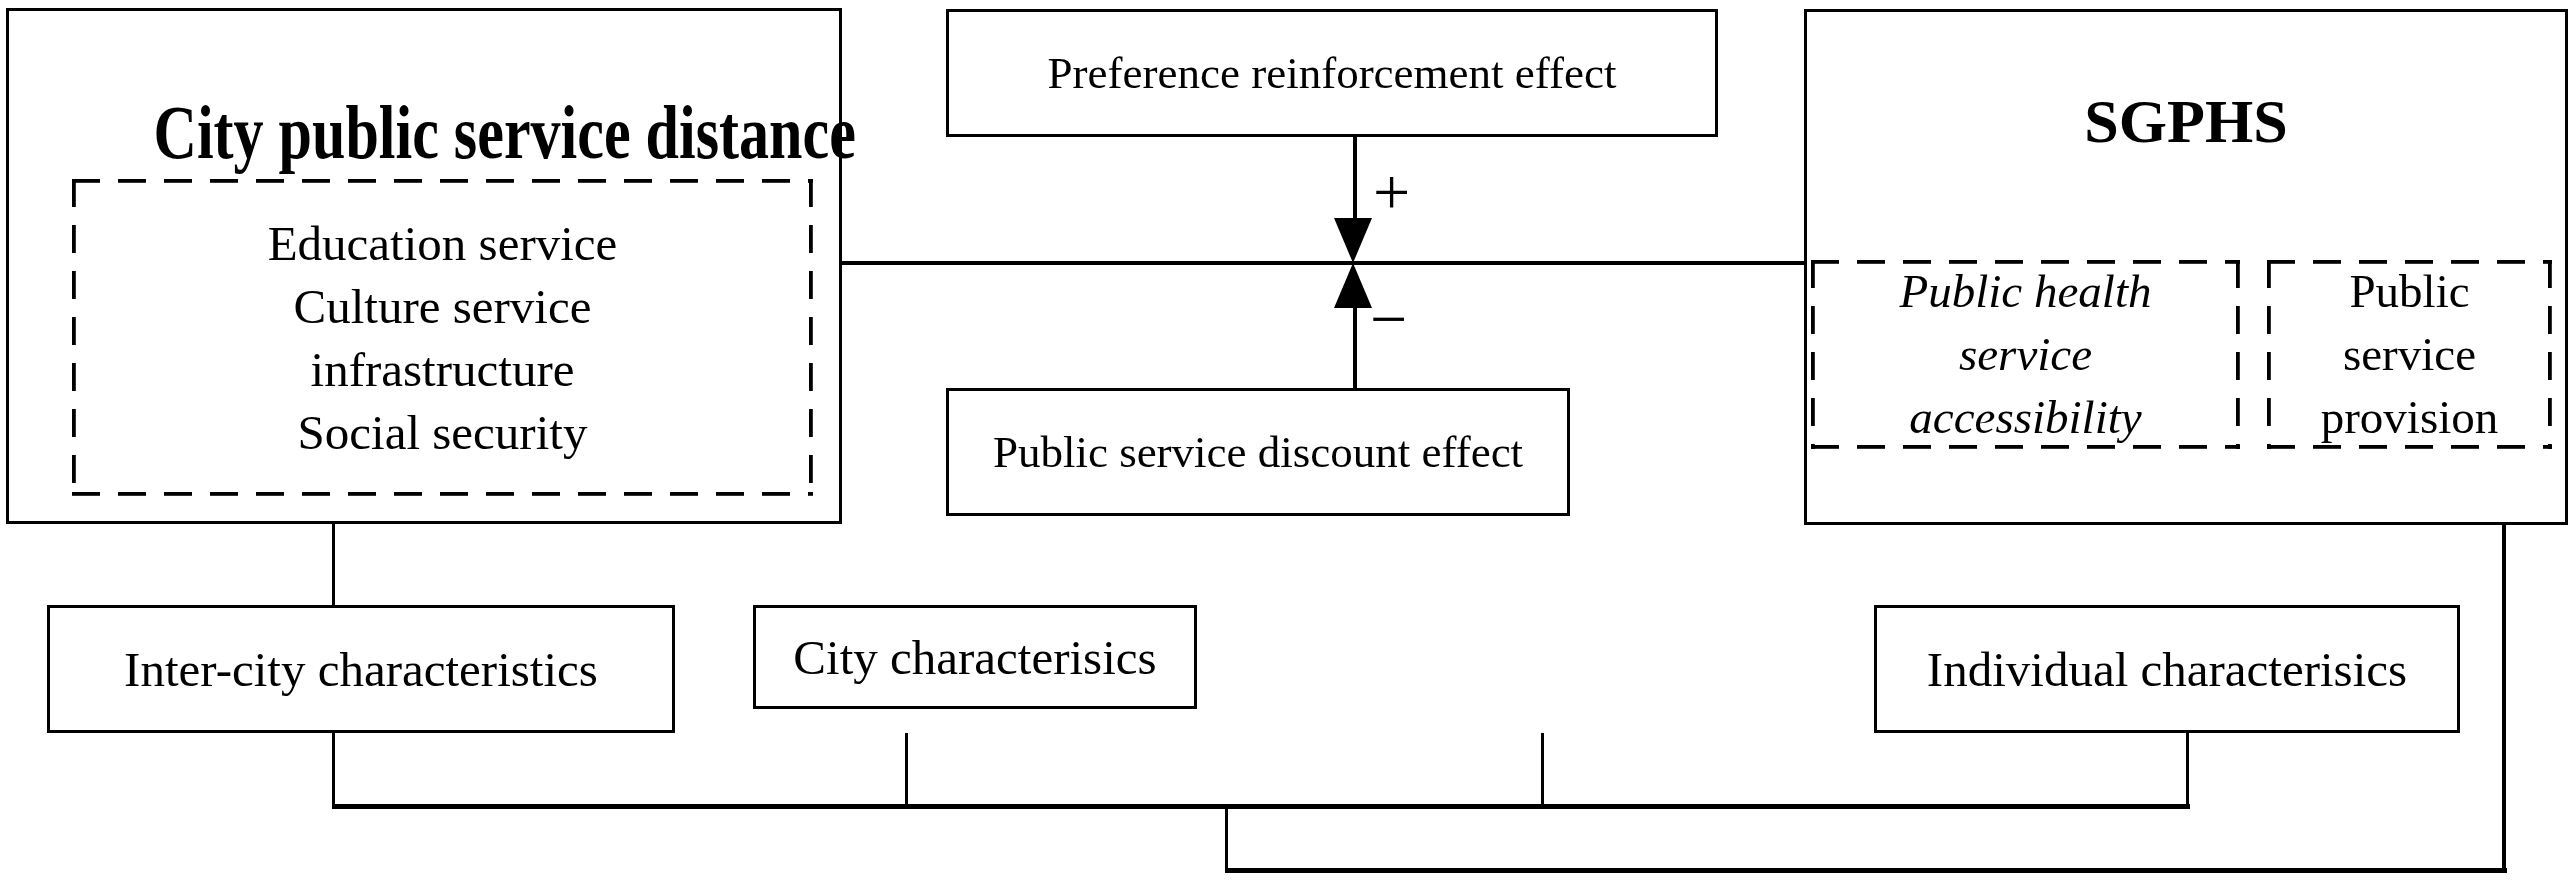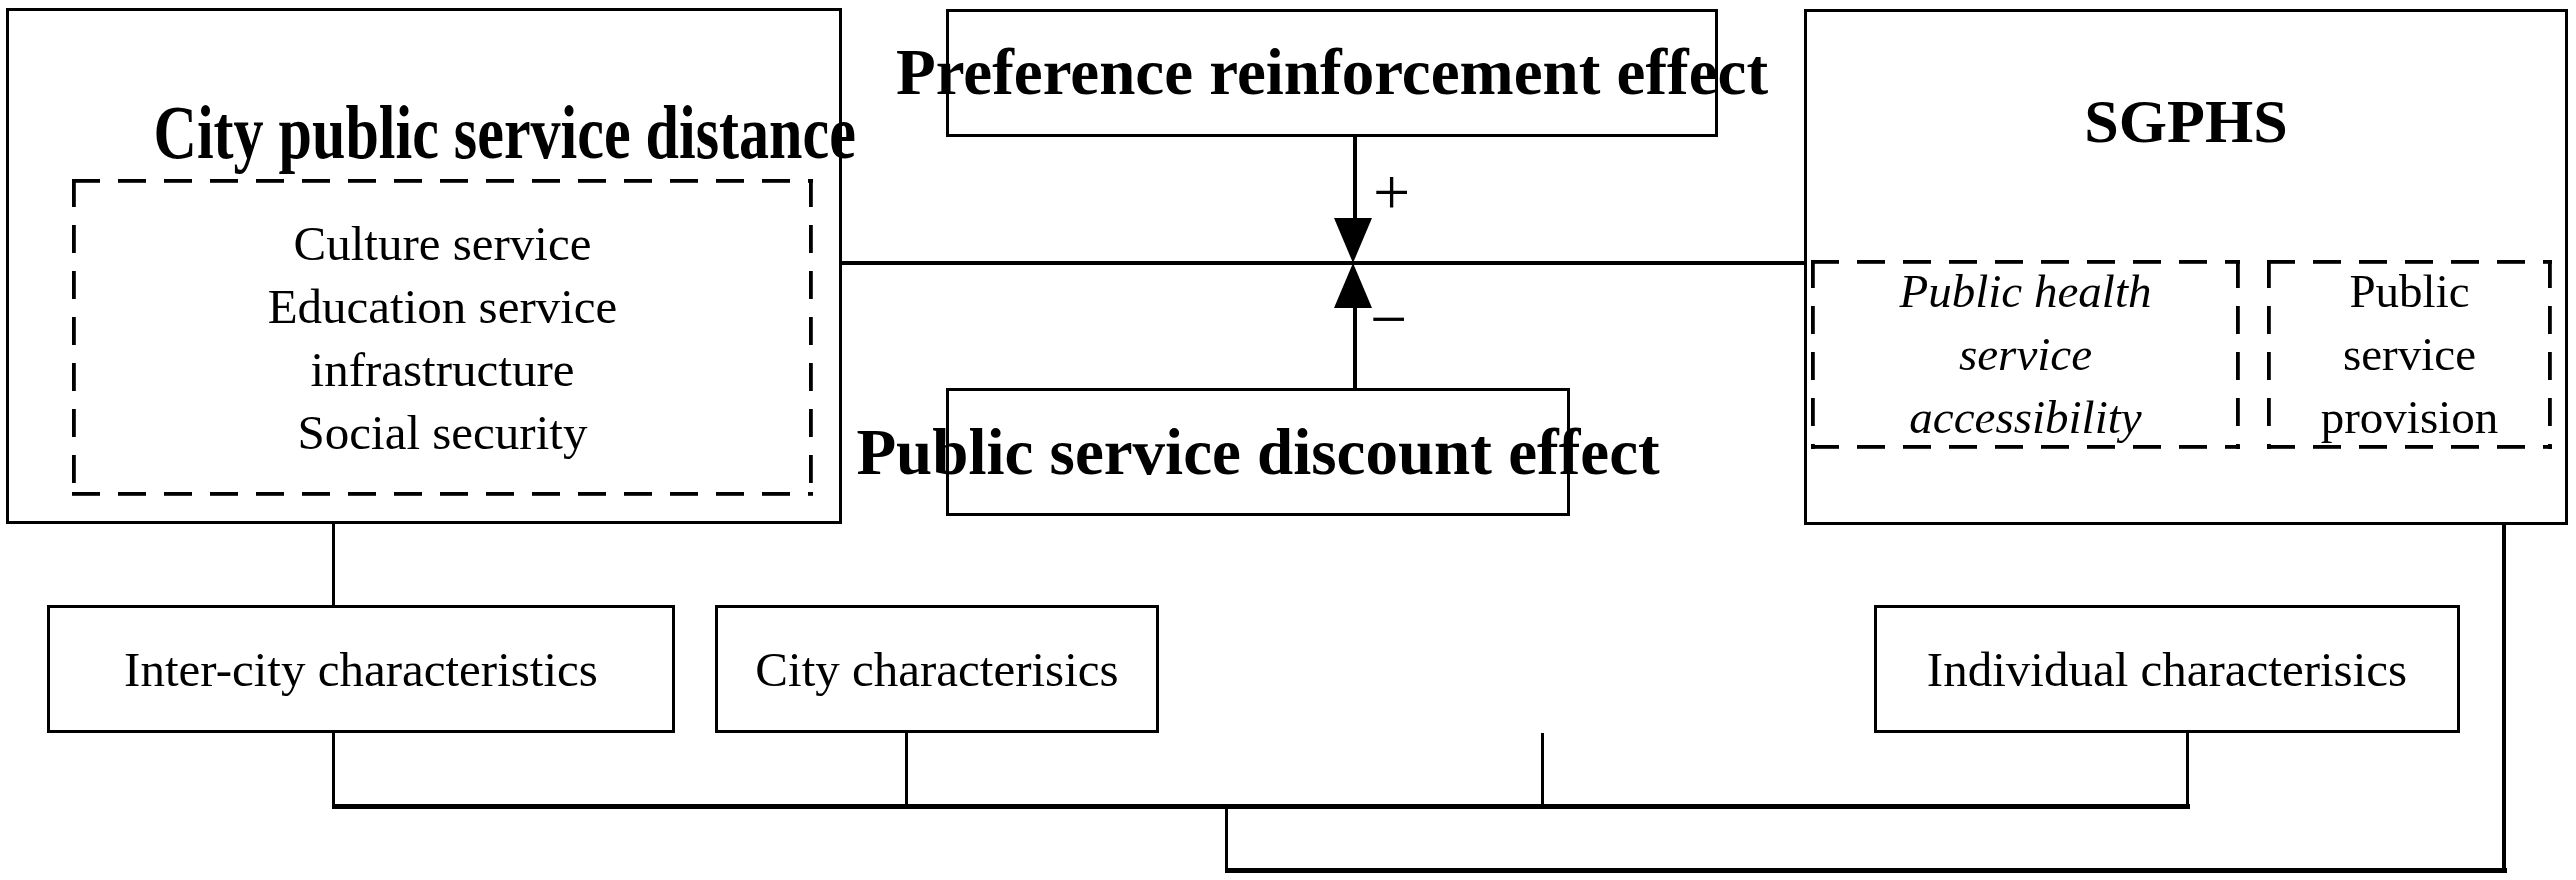--- a/index.html
+++ b/index.html
@@ -29,21 +29,21 @@
       repeating-linear-gradient(to bottom, var(--ink) 0 28px, transparent 28px 46px);
     background-position:0 0, 0 100%, 0 0, 100% 0;
     background-size:100% 3.8px, 100% 3.8px, 3.8px 100%, 3.8px 100%;
     background-repeat:no-repeat;
   }
   .hline, .vline { position:absolute; background:var(--ink); }
   .flex-center { display:flex; align-items:center; justify-content:center; }
   .flex-col-center { display:flex; flex-direction:column; align-items:center; justify-content:center; text-align:center; }
   .title-big { font-weight:bold; font-size:77px; line-height:1; white-space:nowrap; text-align:center; }
   .condensed { transform:scaleX(0.78); transform-origin:50% 50%; }
-  .effect-label { font-weight:bold; font-size:65px; white-space:nowrap; }
+  .effect-label { font-weight:normal; font-size:45px; white-space:nowrap; }
   .body-text { font-size:49px; line-height:63px; white-space:nowrap; }
   .sub-text { font-size:47px; line-height:63px; white-space:nowrap; }
   .sign { position:absolute; font-size:66px; line-height:69px; text-align:center; width:69px; }
   .arrow-down {
     position:absolute; width:0; height:0;
     border-left:19.5px solid transparent; border-right:19.5px solid transparent;
     border-top:45px solid var(--ink);
   }
   .arrow-up {
     position:absolute; width:0; height:0;
@@ -53,22 +53,22 @@
 </style>
 </head>
 <body>
 
 <div id="canvas">
 
   <div class="box" style="left:6.3px; top:7.5px; width:836px; height:516px;"></div>
   <div class="title-big condensed" style="position:absolute; left:72px; top:94px; width:741px;">City public service distance</div>
   <div class="dashed" style="left:72px; top:179px; width:741px; height:317px;"></div>
   <div class="flex-col-center" style="position:absolute; left:72px; top:179px; width:741px; height:317px;">
+    <div class="body-text">Education service</div>
     <div class="body-text">Culture service</div>
-    <div class="body-text">Education service</div>
     <div class="body-text">infrastructure</div>
     <div class="body-text">Social security</div>
   </div>
 
   <div class="box flex-center" style="left:946px; top:8.8px; width:772px; height:128px;">
     <span class="effect-label">Preference reinforcement effect</span>
   </div>
 
   <div class="box flex-center" style="left:946px; top:388px; width:624px; height:128px;">
     <span class="effect-label">Public service discount effect</span>
@@ -97,21 +97,21 @@
   <div class="dashed" style="left:2267px; top:260px; width:285px; height:189px;"></div>
   <div class="flex-col-center" style="position:absolute; left:2267px; top:260px; width:285px; height:189px;">
     <div class="sub-text">Public</div>
     <div class="sub-text">service</div>
     <div class="sub-text">provision</div>
   </div>
 
   <div class="box flex-center" style="left:17px; top:605px; width:628px; height:128px;margin-left:30px;">
     <span class="body-text">Inter-city characteristics</span>
   </div>
-  <div class="box flex-center" style="left:715px; top:605px; width:444px; height:128px;">
+  <div class="box flex-center" style="left:753px; top:605px; width:444px; height:104px;">
     <span class="body-text">City characterisics</span>
   </div>
   <div class="box flex-center" style="left:1874px; top:605px; width:586px; height:128px;">
     <span class="body-text">Individual characterisics</span>
   </div>
 
   <div class="vline" style="left:332px; top:523px; width:3.1px; height:82px;"></div>
 
   <div class="vline" style="left:332px; top:733px; width:3.1px; height:73px;"></div>
   <div class="vline" style="left:905px; top:733px; width:3.1px; height:73px;"></div>

